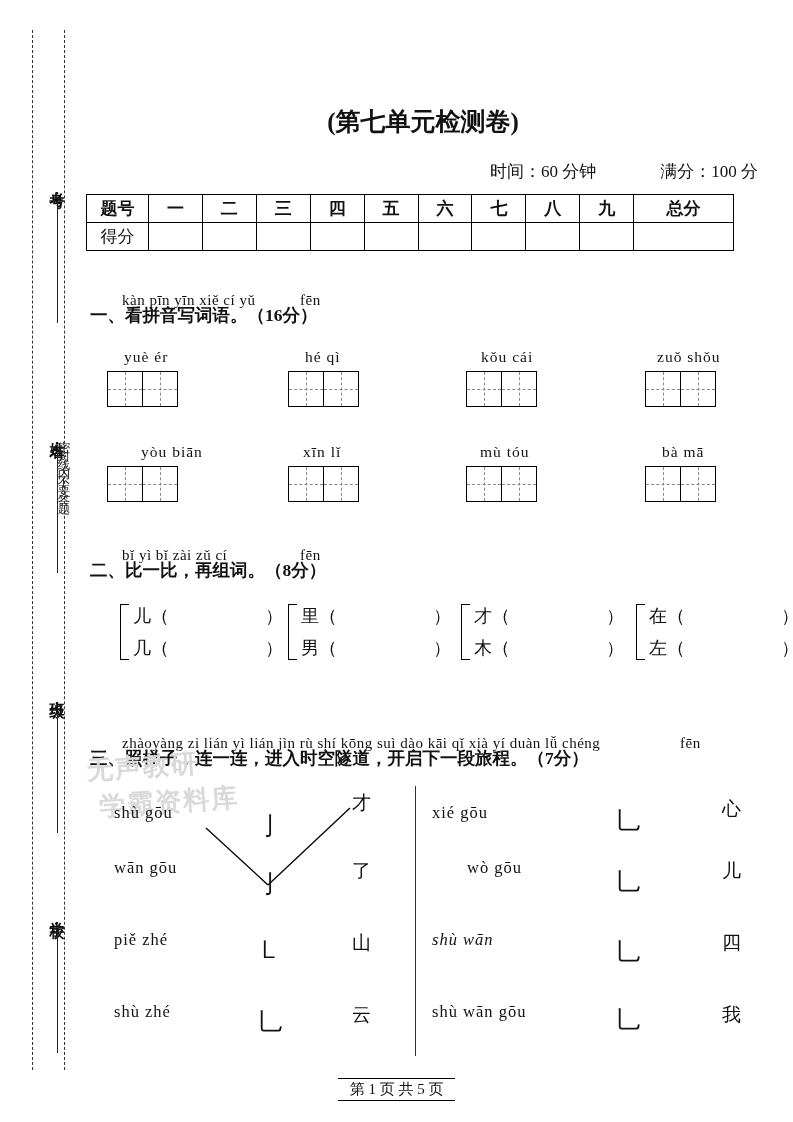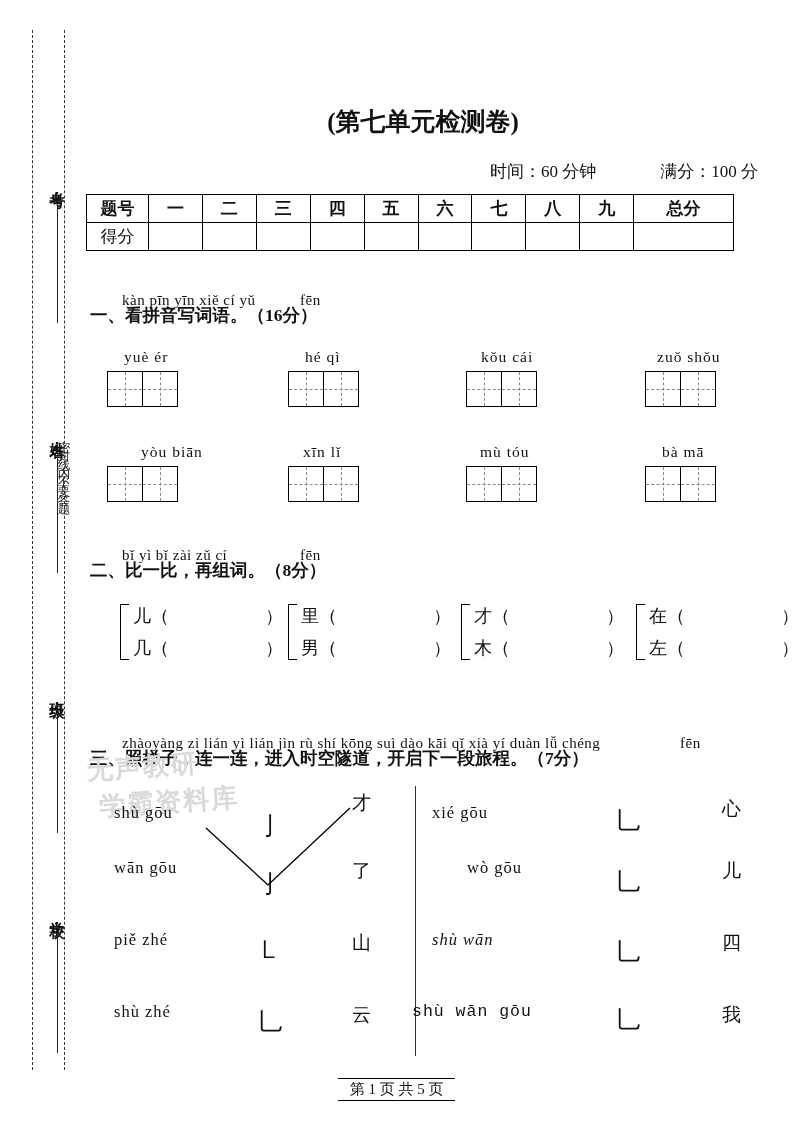--- a/index.html
+++ b/index.html
@@ -406,21 +406,21 @@
   <svg style="position:absolute; left:200px; top:800px; width:170px; height:110px;">
     <line x1="68" y1="85" x2="150" y2="8" stroke="#000" stroke-width="1.3"></line>
     <line x1="68" y1="85" x2="6" y2="28" stroke="#000" stroke-width="1.3"></line>
   </svg>
 
   <div class="divider-v" style="left:415px; top:786px; height:270px;"></div>
 
   <div class="match-label" style="left:432px; top:803px;">xié gōu</div>
   <div class="match-label" style="left:447px; top:858px;margin-left:20px;">wò gōu</div>
   <div class="match-label" style="left:432px; top:930px;font-style:italic;">shù wān</div>
-  <div class="match-label" style="left:412px; top:1002px;font-family:Liberation Mono, monospace;">shù wān gōu</div>
+  <div class="match-label" style="left:432px; top:1002px;">shù wān gōu</div>
 
   <div class="stroke" style="left:616px; top:805px;">乚</div>
   <div class="stroke" style="left:616px; top:866px;">乚</div>
   <div class="stroke" style="left:616px; top:936px;">乚</div>
   <div class="stroke" style="left:616px; top:1004px;">乚</div>
 
   <div class="match-right" style="left:722px; top:796px;">心</div>
   <div class="match-right" style="left:722px; top:858px;">儿</div>
   <div class="match-right" style="left:722px; top:930px;">四</div>
   <div class="match-right" style="left:722px; top:1002px;">我</div>

